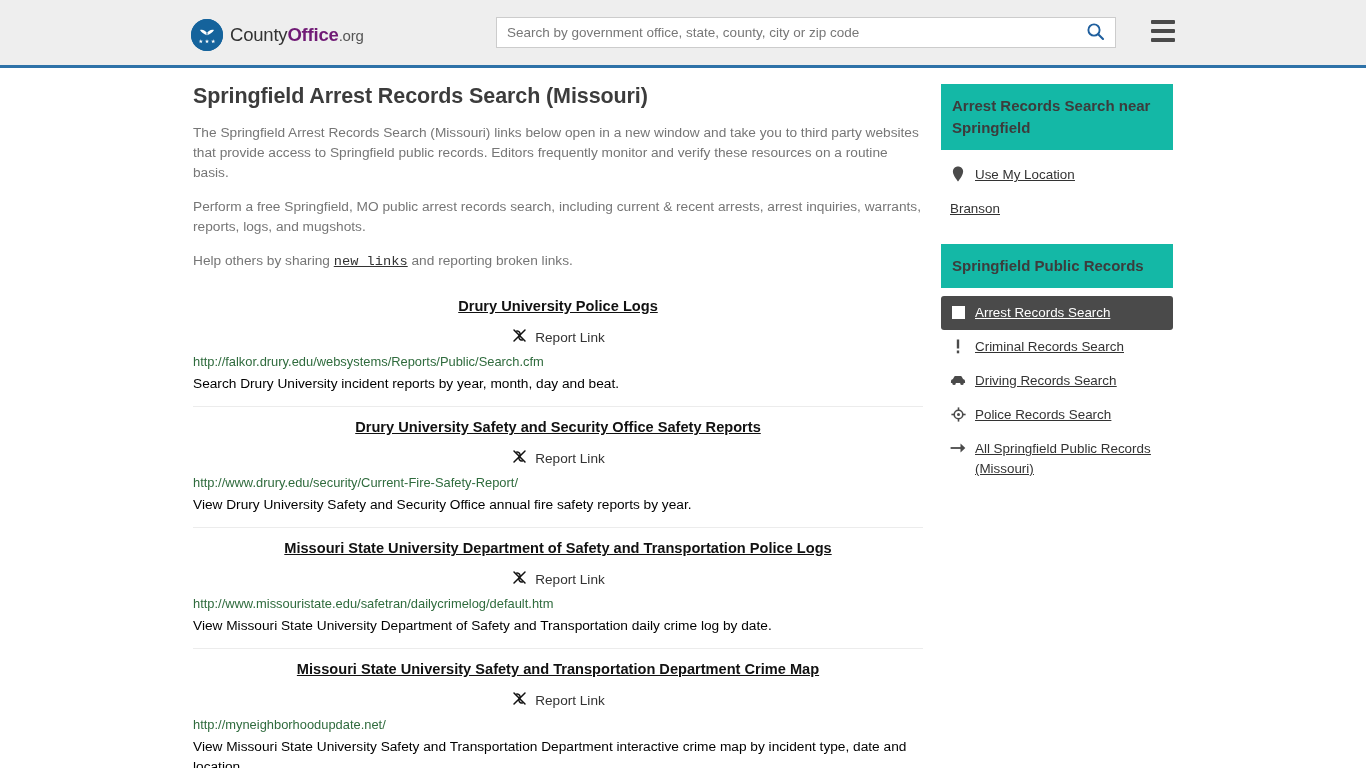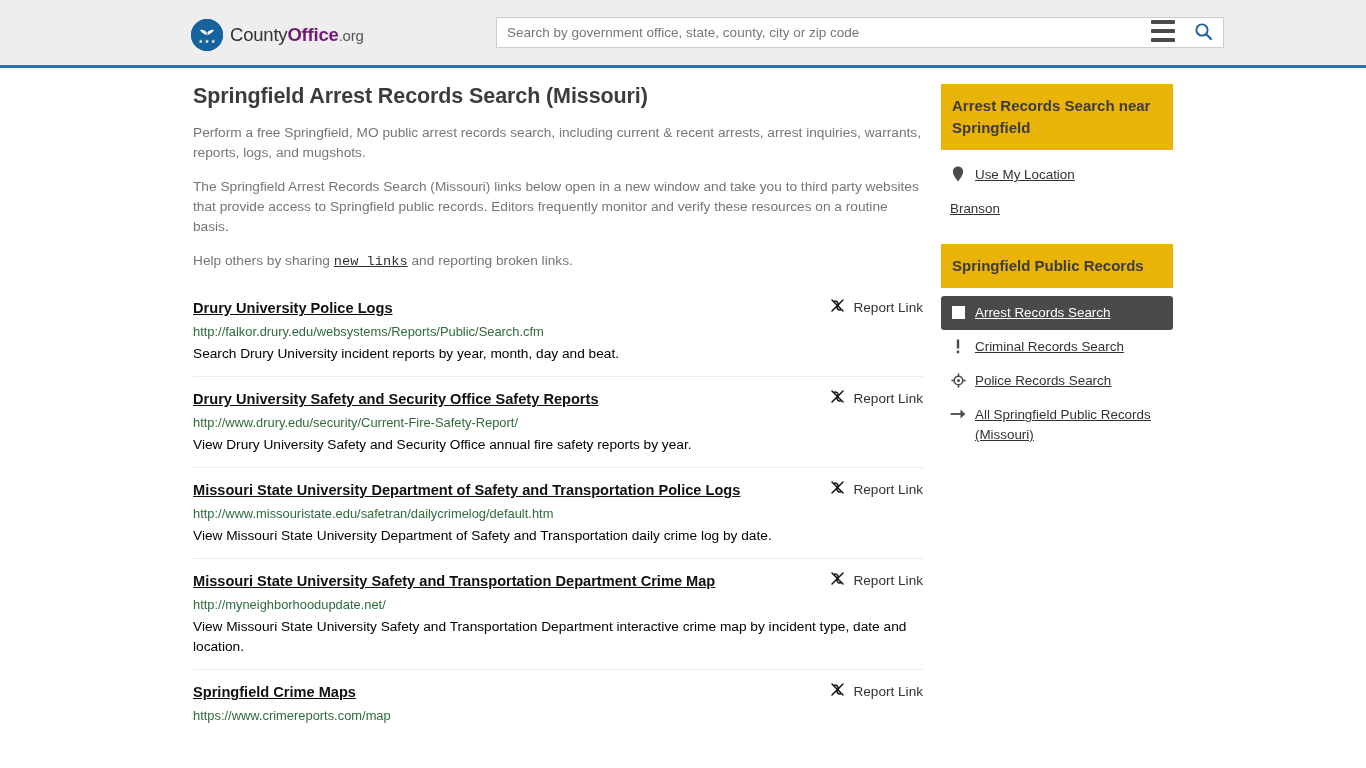--- a/index.html
+++ b/index.html
@@ -40,21 +40,21 @@
     color: #333333;
     letter-spacing: -0.2px;
     white-space: nowrap;
   }
   .logo-text .blue { color: #701a75; font-weight: bold; }
   .logo-text .org { color: #555555; font-size: 15px; }
 
   .search-wrap {
     position: absolute;
     left: 496px; top: 17px;
-    width: 728px; height: 31px;
+    width: 620px; height: 31px;
     background: #ffffff;
     border: 1px solid #cccccc;
     display: flex;
     align-items: center;
   }
   .search-input {
     border: 0; outline: 0;
     flex: 1 1 auto;
     height: 100%;
     padding: 0 10px;
@@ -139,23 +139,24 @@
   
   .results { margin-top: 14px; }
   .result {
     padding: 10px 0 12px 0;
     border-bottom: 1px solid #ececec;
     position: relative;
   }
   .result:last-child { border-bottom: 0; }
   .result-head {
     display: flex;
-    align-items: flex-end;
+    align-items: center;
     justify-content: space-between;
     gap: 10px;
+    flex-direction: column;
   }
   .result-title {
     font-size: 14.6px;
     font-weight: bold;
     color: #111111;
     text-decoration: underline;
     line-height: 20px;
     cursor: pointer;
   }
   .report-link {
@@ -181,21 +182,21 @@
   .result-desc {
     font-size: 13.7px;
     color: #000000;
     line-height: 20px;
     margin-top: 4px;
   }
 
   
   .side-box { margin-bottom: 18px; }
   .side-head {
-    background: #eab308;
+    background: #14b8a6;
     padding: 11px 11px;
     font-size: 15px;
     font-weight: bold;
     color: #3c3c3c;
     line-height: 22px;
   }
   .side-body { padding: 8px 0 0 0; }
   .side-row {
     display: flex;
     align-items: flex-start;
@@ -262,22 +263,22 @@
 
 <div class="page">
   <div class="container">
 
     <div class="main-col">
 
       <h1 class="page-title">Springfield Arrest Records Search (Missouri)</h1>
 
 
       <div class="intro">
+        <p>The Springfield Arrest Records Search (Missouri) links below open in a new window and take you to third party websites that provide access to Springfield public records. Editors frequently monitor and verify these resources on a routine basis.</p>
         <p>Perform a free Springfield, MO public arrest records search, including current &amp; recent arrests, arrest inquiries, warrants, reports, logs, and mugshots.</p>
-        <p>The Springfield Arrest Records Search (Missouri) links below open in a new window and take you to third party websites that provide access to Springfield public records. Editors frequently monitor and verify these resources on a routine basis.</p>
         <p><span>Help others by sharing </span><a>new links</a><span> and reporting broken links.</span></p>
       </div>
 
       <div class="results">
 
         <div class="result">
           <div class="result-head">
             <a class="result-title">Drury University Police Logs</a>
             <div class="report-link">
               <span>
@@ -403,20 +404,30 @@
           <div class="side-row">
             <span class="ico">
               <svg width="6" height="15" viewBox="0 0 6 15">
                 <rect x="1.8" y="0.5" width="2.4" height="9" fill="#4a4a4a"></rect>
                 <rect x="1.8" y="11.5" width="2.4" height="2.8" fill="#4a4a4a"></rect>
               </svg>
             </span>
             <span class="txt">Criminal Records Search</span>
           </div>
 
+          <div class="side-row">
+            <span class="ico">
+              <svg width="17" height="12" viewBox="0 0 17 12">
+                <path d="M1 8 C1 5.6 2 5.3 3 5.3 L4.2 3 C4.6 2.1 5.3 1.8 6.2 1.8 L10.8 1.8 C11.7 1.8 12.4 2.1 12.8 3 L14 5.3 C15 5.3 16 5.6 16 8 L16 9.2 L1 9.2 Z" fill="#4a4a4a"></path>
+                <circle cx="4.3" cy="9.6" r="1.8" fill="#4a4a4a"></circle>
+                <circle cx="12.7" cy="9.6" r="1.8" fill="#4a4a4a"></circle>
+              </svg>
+            </span>
+            <span class="txt">Driving Records Search</span>
+          </div>
 
           <div class="side-row">
             <span class="ico">
               <svg width="15" height="15" viewBox="0 0 15 15">
                 <circle cx="7.5" cy="7.5" r="4.3" fill="none" stroke="#4a4a4a" stroke-width="1.6"></circle>
                 <circle cx="7.5" cy="7.5" r="1.5" fill="#4a4a4a"></circle>
                 <line x1="7.5" y1="0.4" x2="7.5" y2="3" stroke="#4a4a4a" stroke-width="1.6"></line>
                 <line x1="7.5" y1="12" x2="7.5" y2="14.6" stroke="#4a4a4a" stroke-width="1.6"></line>
                 <line x1="0.4" y1="7.5" x2="3" y2="7.5" stroke="#4a4a4a" stroke-width="1.6"></line>
                 <line x1="12" y1="7.5" x2="14.6" y2="7.5" stroke="#4a4a4a" stroke-width="1.6"></line>

